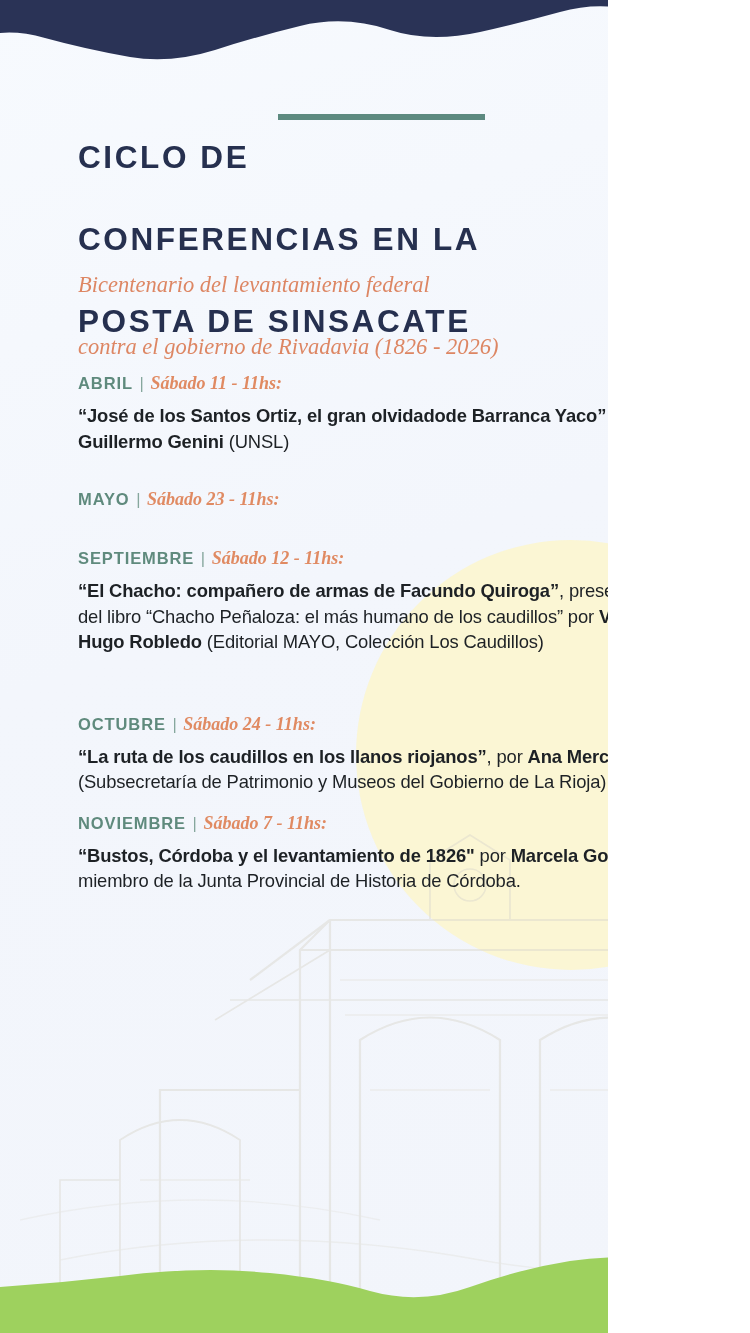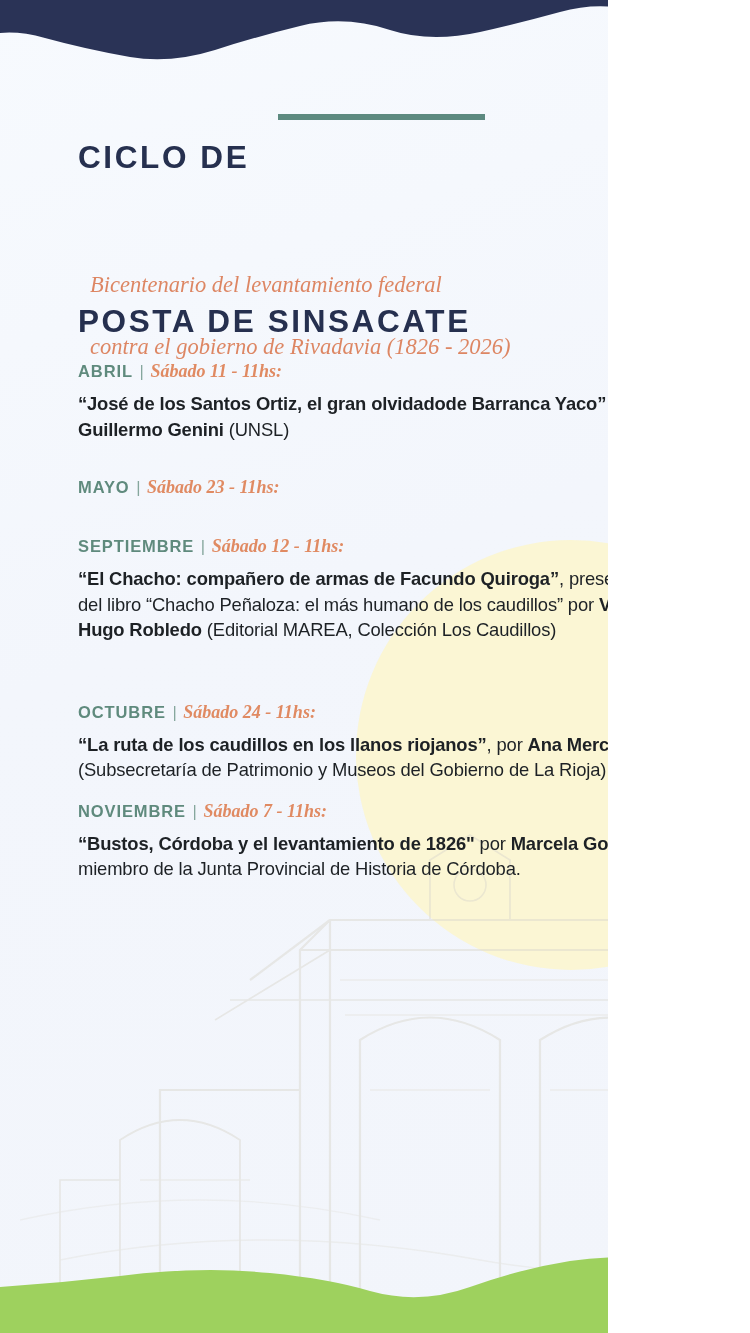--- a/index.html
+++ b/index.html
@@ -59,31 +59,31 @@
     white-space:pre-line;
   }
   .title-rule {
     position:absolute;
     left:200px; top:18px;
     width:207px; height:6px;
     background:#5d8a80;
   }
 
   .subtitle {
-    position:absolute; left:90px; top:238px; width:620px;
+    position:absolute; left:78px; top:238px; width:620px;
     font-family:"Liberation Serif", serif;
     font-style:italic;
     font-size:22.5px;
     line-height:31px;
     color:#dd8663;
     white-space:pre-line;
   }
 
   
-  .events { position:absolute; left:78px; top:360px; width:620px; }
+  .events { position:absolute; left:78px; top:372px; width:620px; }
   .event { margin-bottom:0; }
   .event-head {
     font-size:16.5px;
     line-height:22px;
     white-space:nowrap;
   }
   .event-month {
     font-family:"Liberation Sans", sans-serif;
     font-weight:700;
     letter-spacing:.9px;
@@ -157,21 +157,21 @@
 
   <svg class="bottom-wave" viewBox="0 0 750 90" preserveAspectRatio="none">
     <path d="M0 44 Q60 40 120 33 Q200 23 270 30 Q330 36 370 48 Q420 62 470 44 Q520 26 570 18 Q630 9 680 22 Q720 32 750 40 L750 90 L0 90 Z" fill="#9ed15e"></path>
   </svg>
 
   <div class="content">
 
     <div class="title-block">
       <div class="title">
         <span>CICLO DE</span><br>
-        <br>
+        <span>CONFERENCIAS EN LA</span><br>
         <span>POSTA DE SINSACATE</span>
       </div>
       <div class="title-rule"></div>
     </div>
 
     <div class="subtitle">
       <span>Bicentenario del levantamiento federal</span><br>
       <span>contra el gobierno de Rivadavia (1826 - 2026)</span>
     </div>
 
@@ -180,21 +180,21 @@
           <div class="event-head"><span class="event-month">ABRIL</span><span class="event-sep"> | </span><span class="event-date">Sábado 11 - 11hs:</span></div>
           <div class="event-body"><b>“José de los Santos Ortiz, el gran olvidado</b><b>de Barranca Yaco”</b><span> por </span><b>Guillermo Genini</b><span> (UNSL)</span></div>
         </div>
         <div class="event" style="margin-bottom: 37px;">
           <div class="event-head"><span class="event-month">MAYO</span><span class="event-sep"> | </span><span class="event-date">Sábado 23 - 11hs:</span></div>
         </div>
         <div class="event" style="margin-bottom: 32px;">
         </div>
         <div class="event" style="margin-bottom: 58px;">
           <div class="event-head"><span class="event-month">SEPTIEMBRE</span><span class="event-sep"> | </span><span class="event-date">Sábado 12 - 11hs:</span></div>
-          <div class="event-body"><b>“El Chacho: compañero de armas de Facundo Quiroga”</b><span>, presentación del libro “Chacho Peñaloza: el más humano de los caudillos” por </span><b>Víctor Hugo Robledo</b><span> (Editorial MAREA, Colección Los Caudillos)</span></div>
+          <div class="event-body"><b>“El Chacho: compañero de armas de Facundo Quiroga”</b><span>, presentación del libro “Chacho Peñaloza: el más humano de los caudillos” por </span><b>Víctor Hugo Robledo</b><span> (Editorial MAYO, Colección Los Caudillos)</span></div>
         </div>
         <div class="event" style="margin-bottom: 17px;">
           <div class="event-head"><span class="event-month">OCTUBRE</span><span class="event-sep"> | </span><span class="event-date">Sábado 24 - 11hs:</span></div>
           <div class="event-body"><b>“La ruta de los caudillos en los llanos riojanos”</b><span>, por </span><b>Ana Mercado Luna</b><span> (Subsecretaría de Patrimonio y Museos del Gobierno de La Rioja)</span></div>
         </div>
         <div class="event" style="margin-bottom: 16px;">
           <div class="event-head"><span class="event-month">NOVIEMBRE</span><span class="event-sep"> | </span><span class="event-date">Sábado 7 - 11hs:</span></div>
           <div class="event-body"><b>“Bustos, Córdoba y el levantamiento de 1826"</b><span> por </span><b>Marcela Gonzalez</b><span> miembro de la Junta Provincial de Historia de Córdoba.</span></div>
         </div>
       </div>

